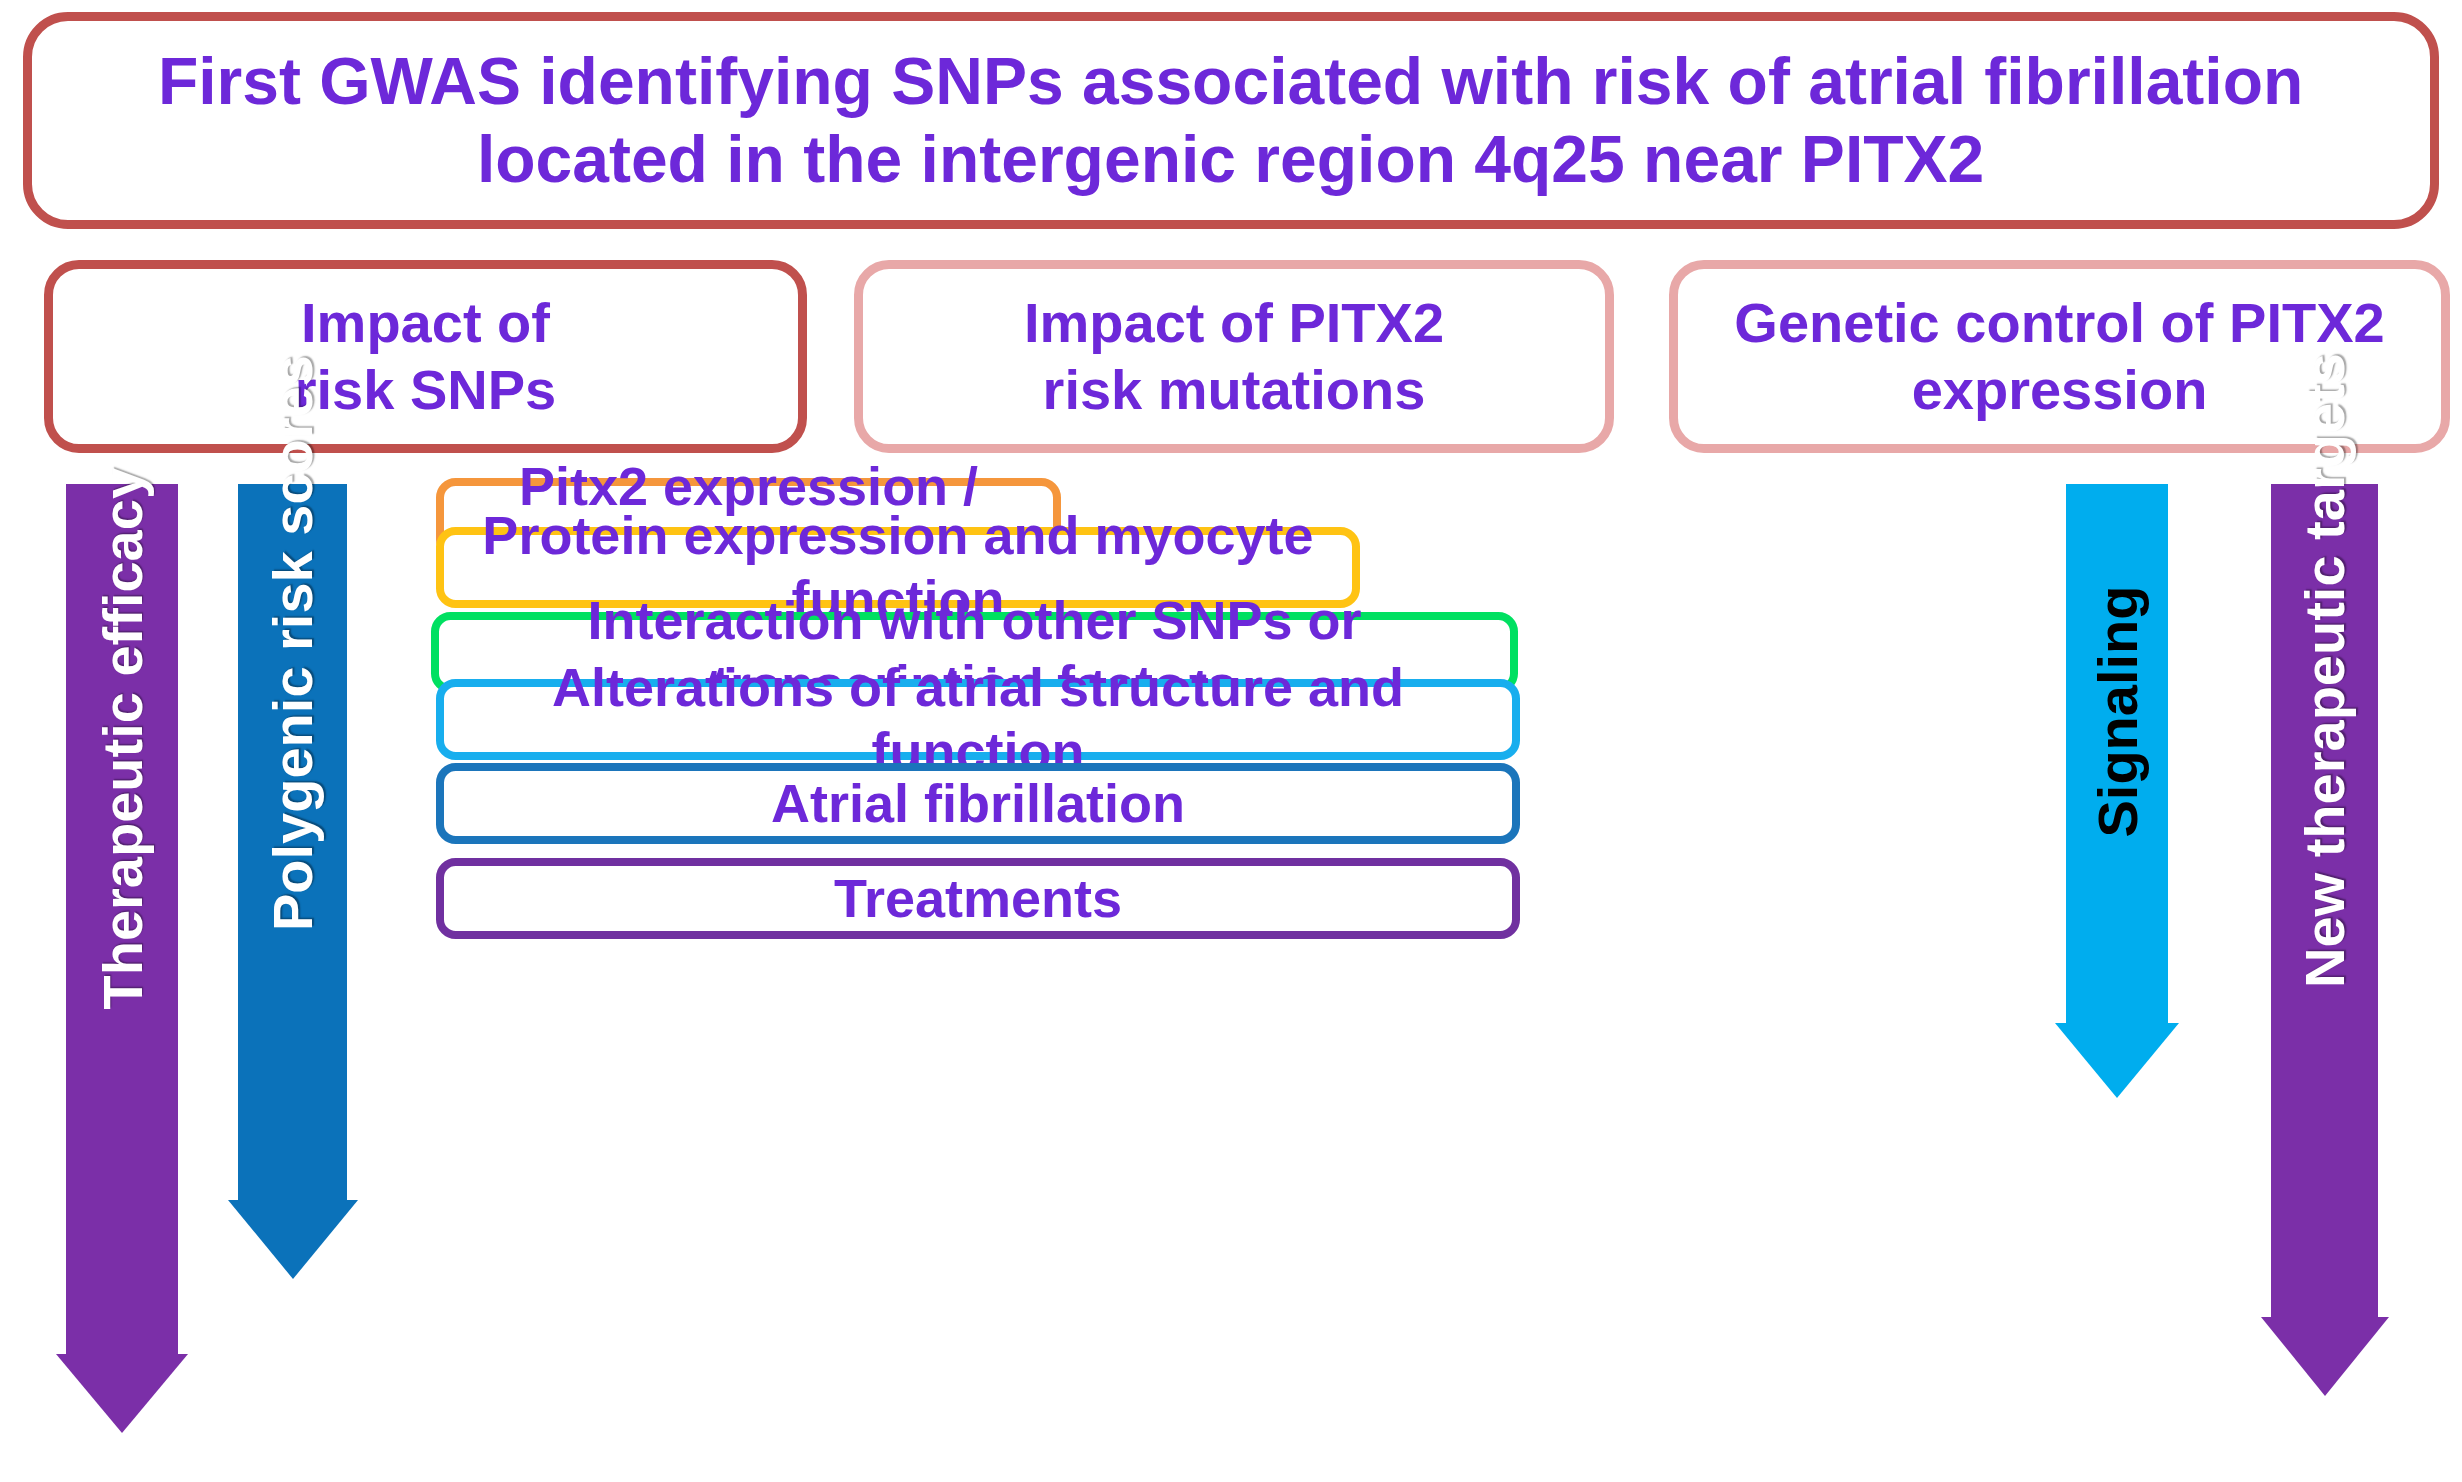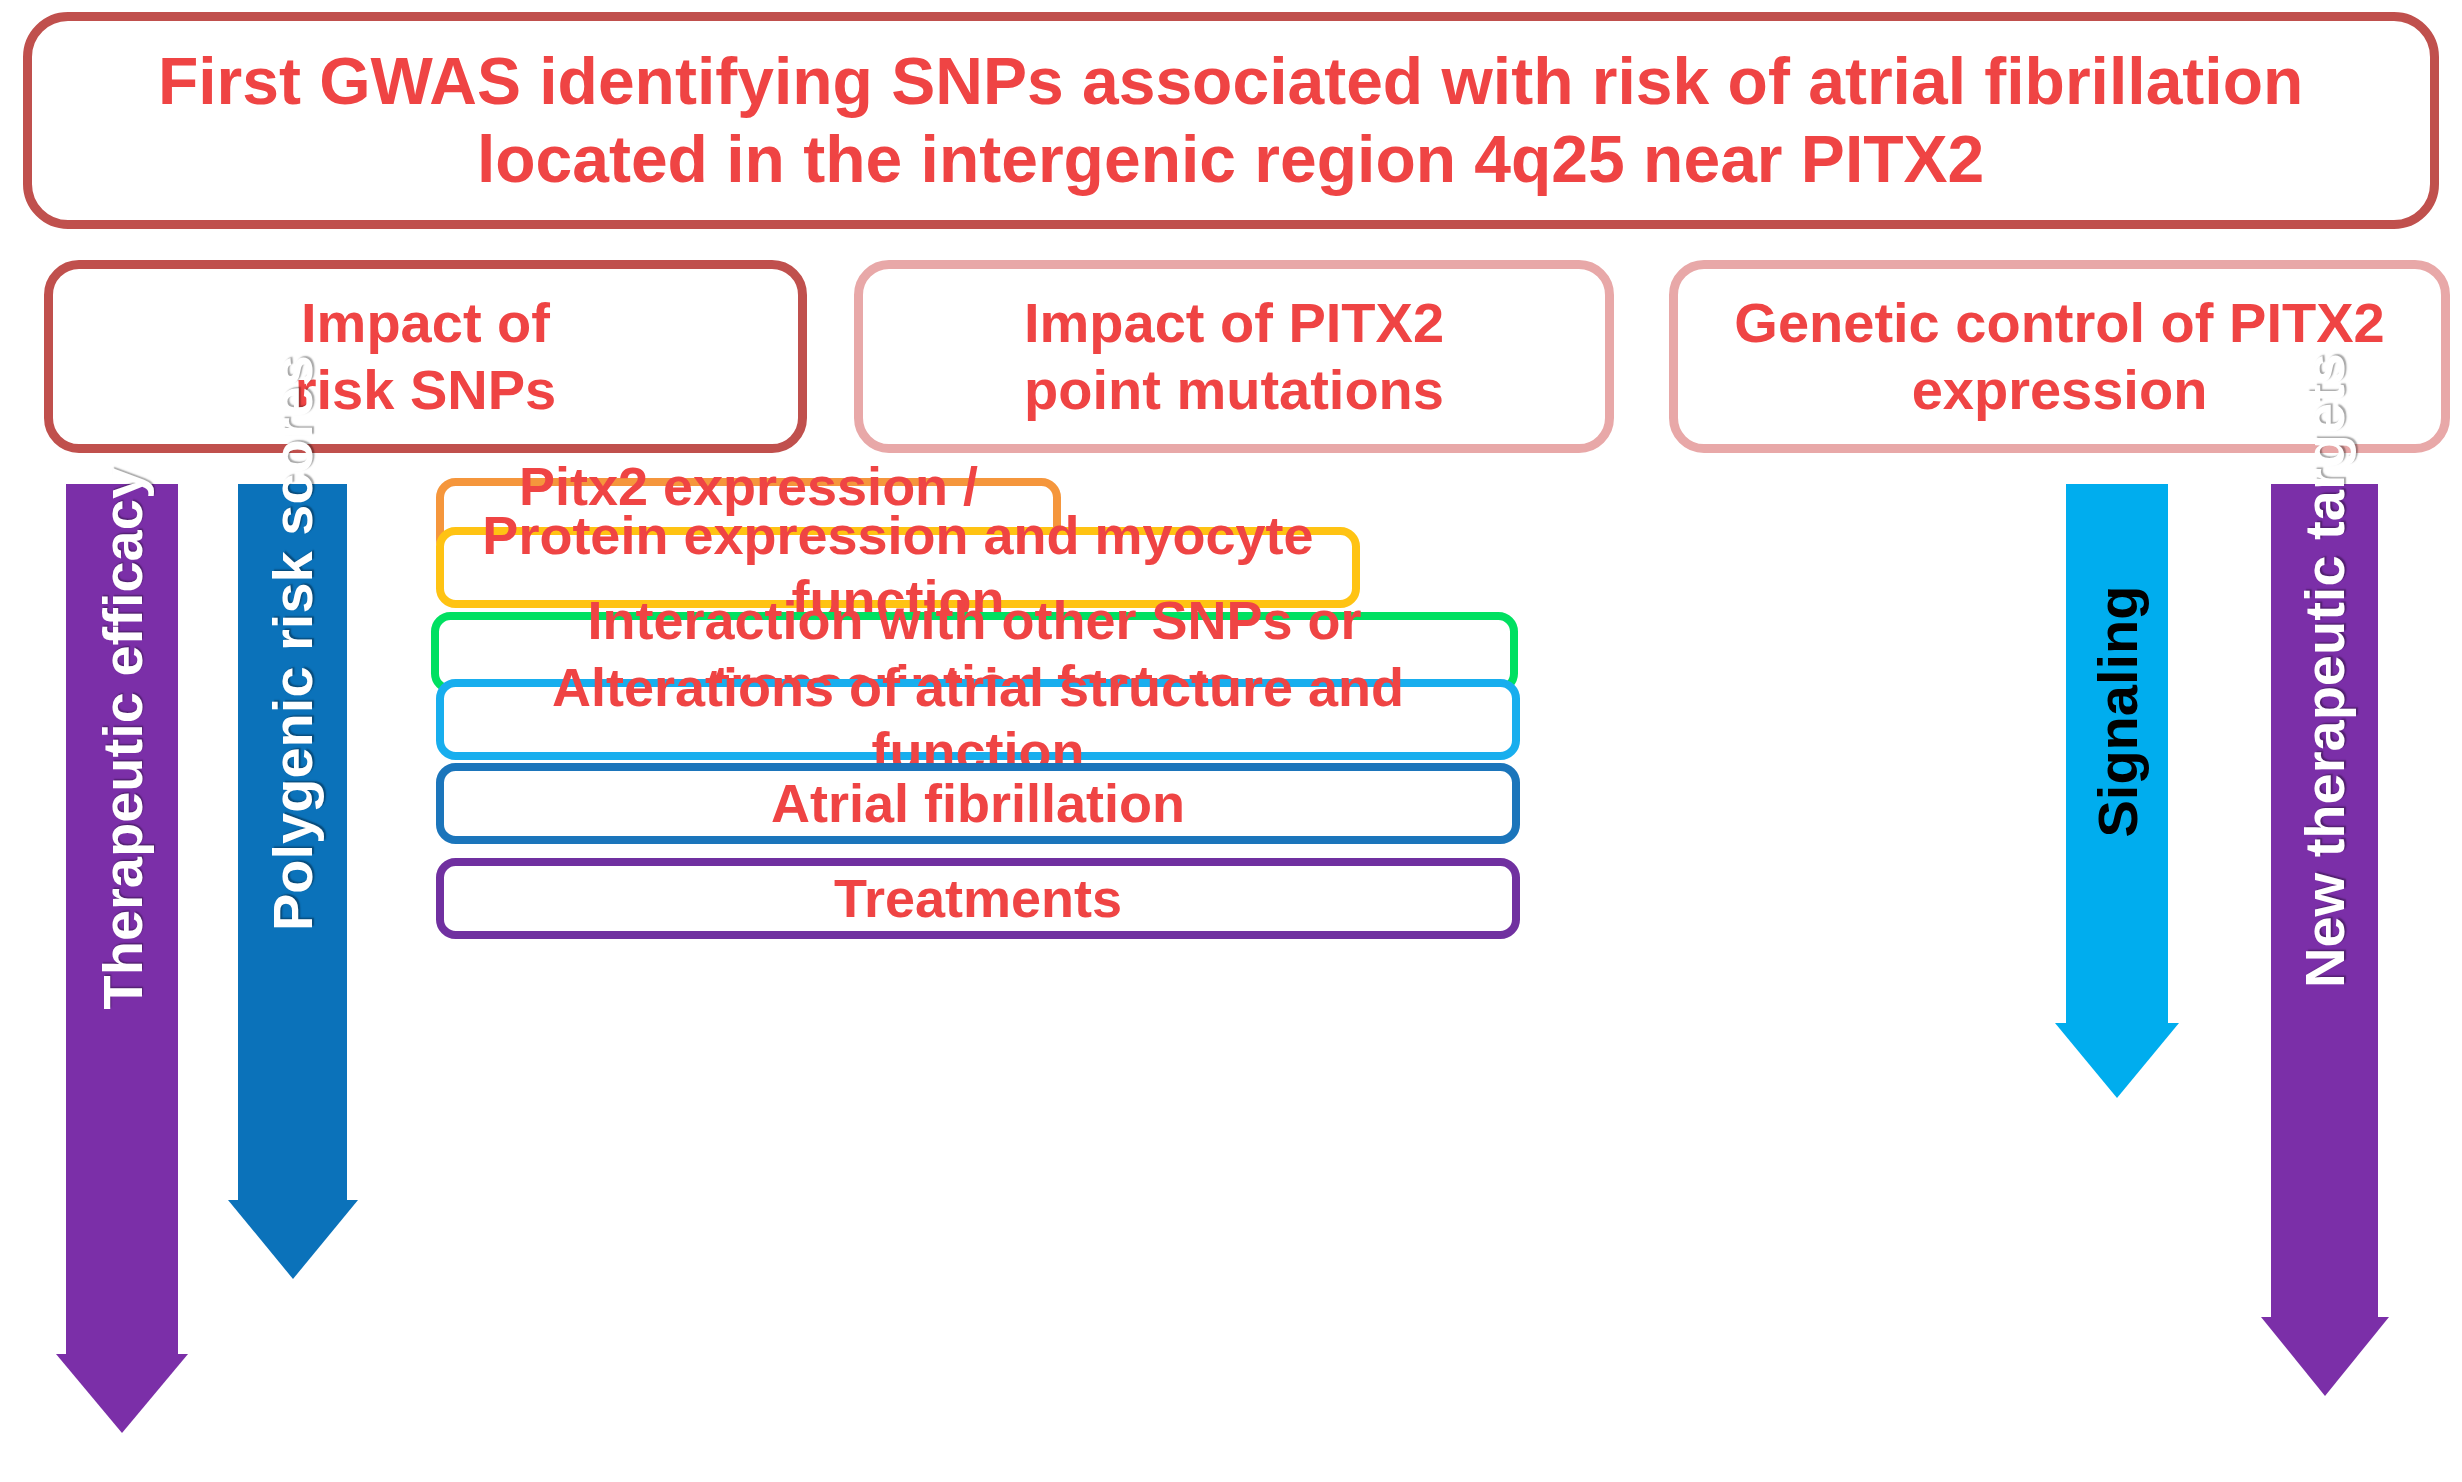--- a/index.html
+++ b/index.html
@@ -20,21 +20,21 @@
 
   
   .rbox {
     position: absolute;
     box-sizing: border-box;
     background: #ffffff;
     display: flex;
     align-items: center;
     justify-content: center;
     text-align: center;
-    color: #ef4444;
+    color: #6d28d9;
     font-weight: bold;
     line-height: 1.18;
     white-space: pre-line;
   }
 
   #title-box {
     left: 22.6px;  top: 12px;
     width: 2416px; height: 217px;
     border: 9.8px solid #C0504D;
     border-radius: 45px;
@@ -163,21 +163,21 @@
 
 <div id="canvas">
 
   <div class="rbox" id="title-box">First GWAS identifying SNPs associated with risk of atrial fibrillation
 located in the intergenic region 4q25 near PITX2</div>
 
   <div class="rbox row2-box" id="row2-box-0">Impact of
 risk SNPs</div>
 
   <div class="rbox row2-box" id="row2-box-1">Impact of PITX2
-point mutations</div>
+risk mutations</div>
 
   <div class="rbox row2-box" id="row2-box-2">Genetic control of PITX2
 expression</div>
 
   <div class="rbox center-box" id="center-box-0">Pitx2 expression / activity</div>
 
   <div class="rbox center-box" id="center-box-1">Protein expression and myocyte function</div>
 
   <div class="rbox center-box" id="center-box-2">Interaction with other SNPs or transcription factors</div>
 

